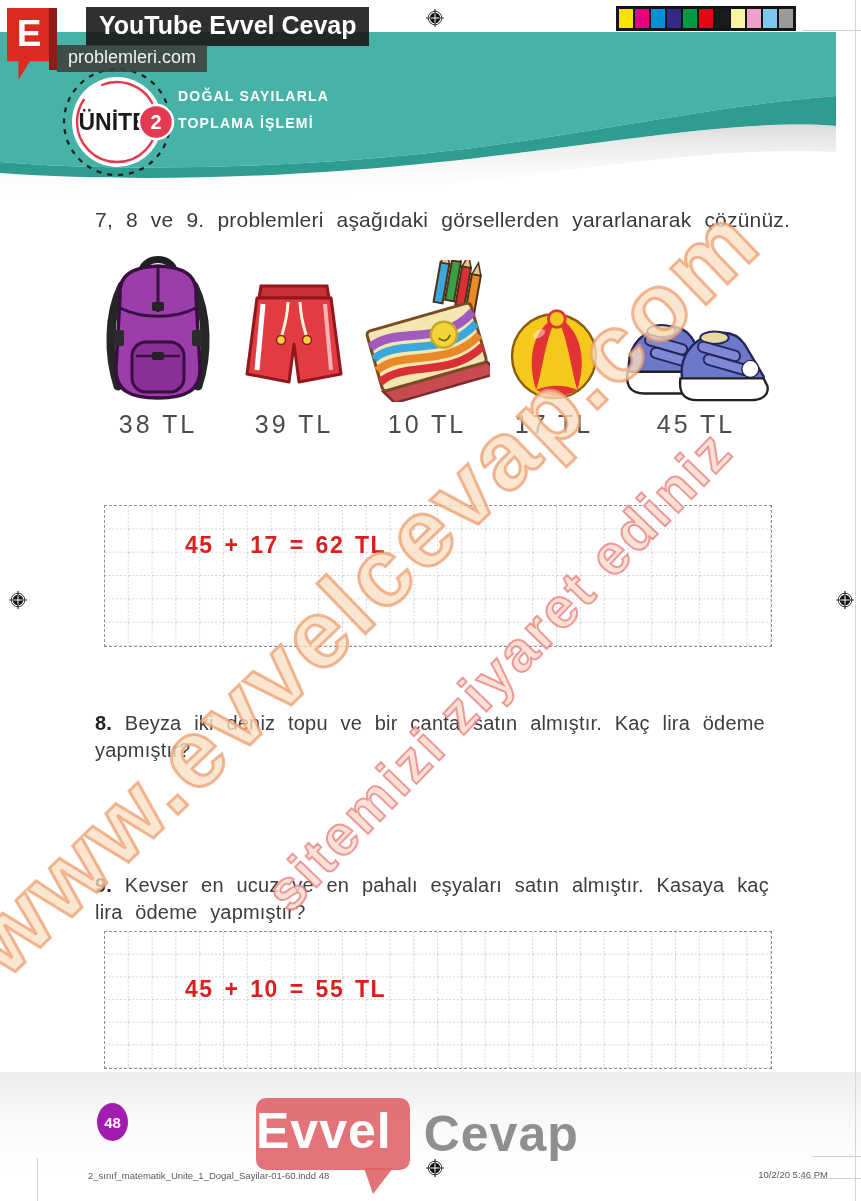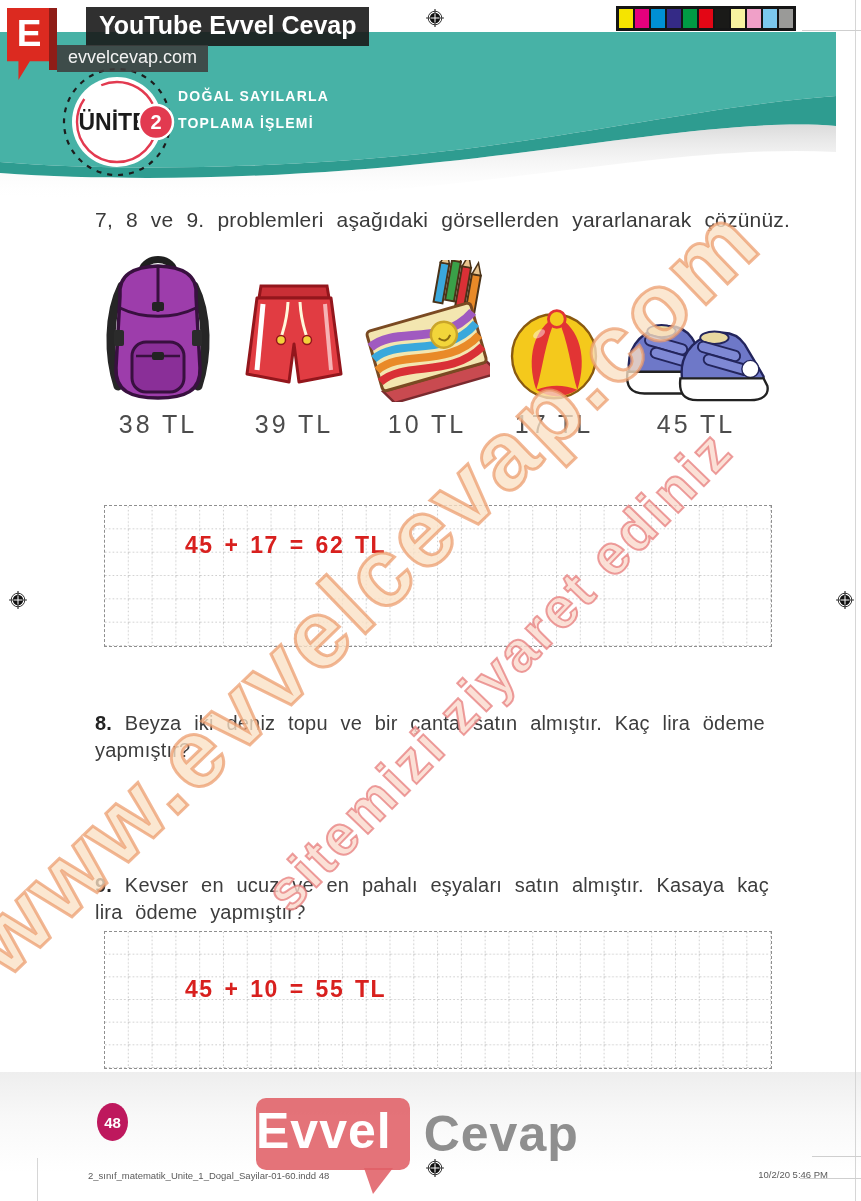--- a/index.html
+++ b/index.html
@@ -47,21 +47,21 @@
   .answer{position:absolute;color:#d8201e;font-size:23px;font-weight:600;
     letter-spacing:1.5px;word-spacing:3px;white-space:nowrap;}
   
   .wm{position:absolute;z-index:40;pointer-events:none;white-space:nowrap;font-weight:bold;}
   .wm1{left:-165px;top:535px;font-size:96px;letter-spacing:4px;transform:rotate(-44deg);
     color:rgba(250,224,196,.78);-webkit-text-stroke:3px rgba(235,152,104,.7);}
   .wm2{left:178px;top:638px;font-size:56px;letter-spacing:3px;transform:rotate(-46deg);
     color:rgba(250,216,204,.8);-webkit-text-stroke:2px rgba(230,120,120,.72);}
   
   .page-badge{position:absolute;left:97px;top:1103px;width:31px;height:38px;border-radius:50%;
-    background:#be185d;color:#fff;font-size:15px;font-weight:bold;display:flex;
+    background:#a21caf;color:#fff;font-size:15px;font-weight:bold;display:flex;
     align-items:center;justify-content:center;z-index:4;}
   .logo{position:absolute;left:256px;top:1098px;z-index:4;display:flex;align-items:center;}
   .logo-bubble{position:relative;background:rgba(224,96,102,.88);border-radius:10px;
     padding:4px 18px 10px 0;}
   .logo-bubble .txt{color:#fff;font-size:50px;font-weight:bold;letter-spacing:1px;}
   .logo-tail{position:absolute;left:108px;bottom:-24px;width:0;height:0;
     border-left:9px solid transparent;border-right:20px solid transparent;
     border-top:26px solid rgba(224,96,102,.88);}
   .logo-gray{color:#8f8f8f;font-size:50px;font-weight:bold;margin-left:14px;letter-spacing:1px;}
   .footer-file{position:absolute;left:88px;top:1170px;font-size:9.5px;color:#5a5a5a;z-index:4;}
@@ -135,21 +135,21 @@
       <circle cx="9" cy="9" r="6.8" fill="none" stroke="#333" stroke-width="1"></circle>
       <path d="M9,0 V4 M9,14 V18 M0,9 H4 M14,9 H18" stroke="#333" stroke-width="1.2"></path>
       <path d="M9,4.5 V13.5 M4.5,9 H13.5" stroke="#fff" stroke-width="1"></path>
     </svg>
 
   <div class="yt-pin">
       <span>E</span>
     </div>
   <div class="yt-strip"></div>
   <div class="yt-bar1">YouTube Evvel Cevap</div>
-  <div class="yt-bar2">evvelcevap.com</div>
+  <div class="yt-bar2">problemleri.com</div>
 
   <div class="instruction">7, 8 ve 9. problemleri aşağıdaki görsellerden yararlanarak çözünüz.</div>
 
   <div class="items-row">
 
     <div class="item-fig">
       <svg width="132" height="150" viewBox="0 0 132 150">
         <path d="M30,34 C16,62 16,104 26,134" fill="none" stroke="#262626" stroke-width="9" stroke-linecap="round"></path>
         <path d="M102,34 C116,62 116,104 106,134" fill="none" stroke="#262626" stroke-width="9" stroke-linecap="round"></path>
         <path d="M50,18 C54,4 78,4 82,18" fill="none" stroke="#1f1f1f" stroke-width="7" stroke-linecap="round"></path>

